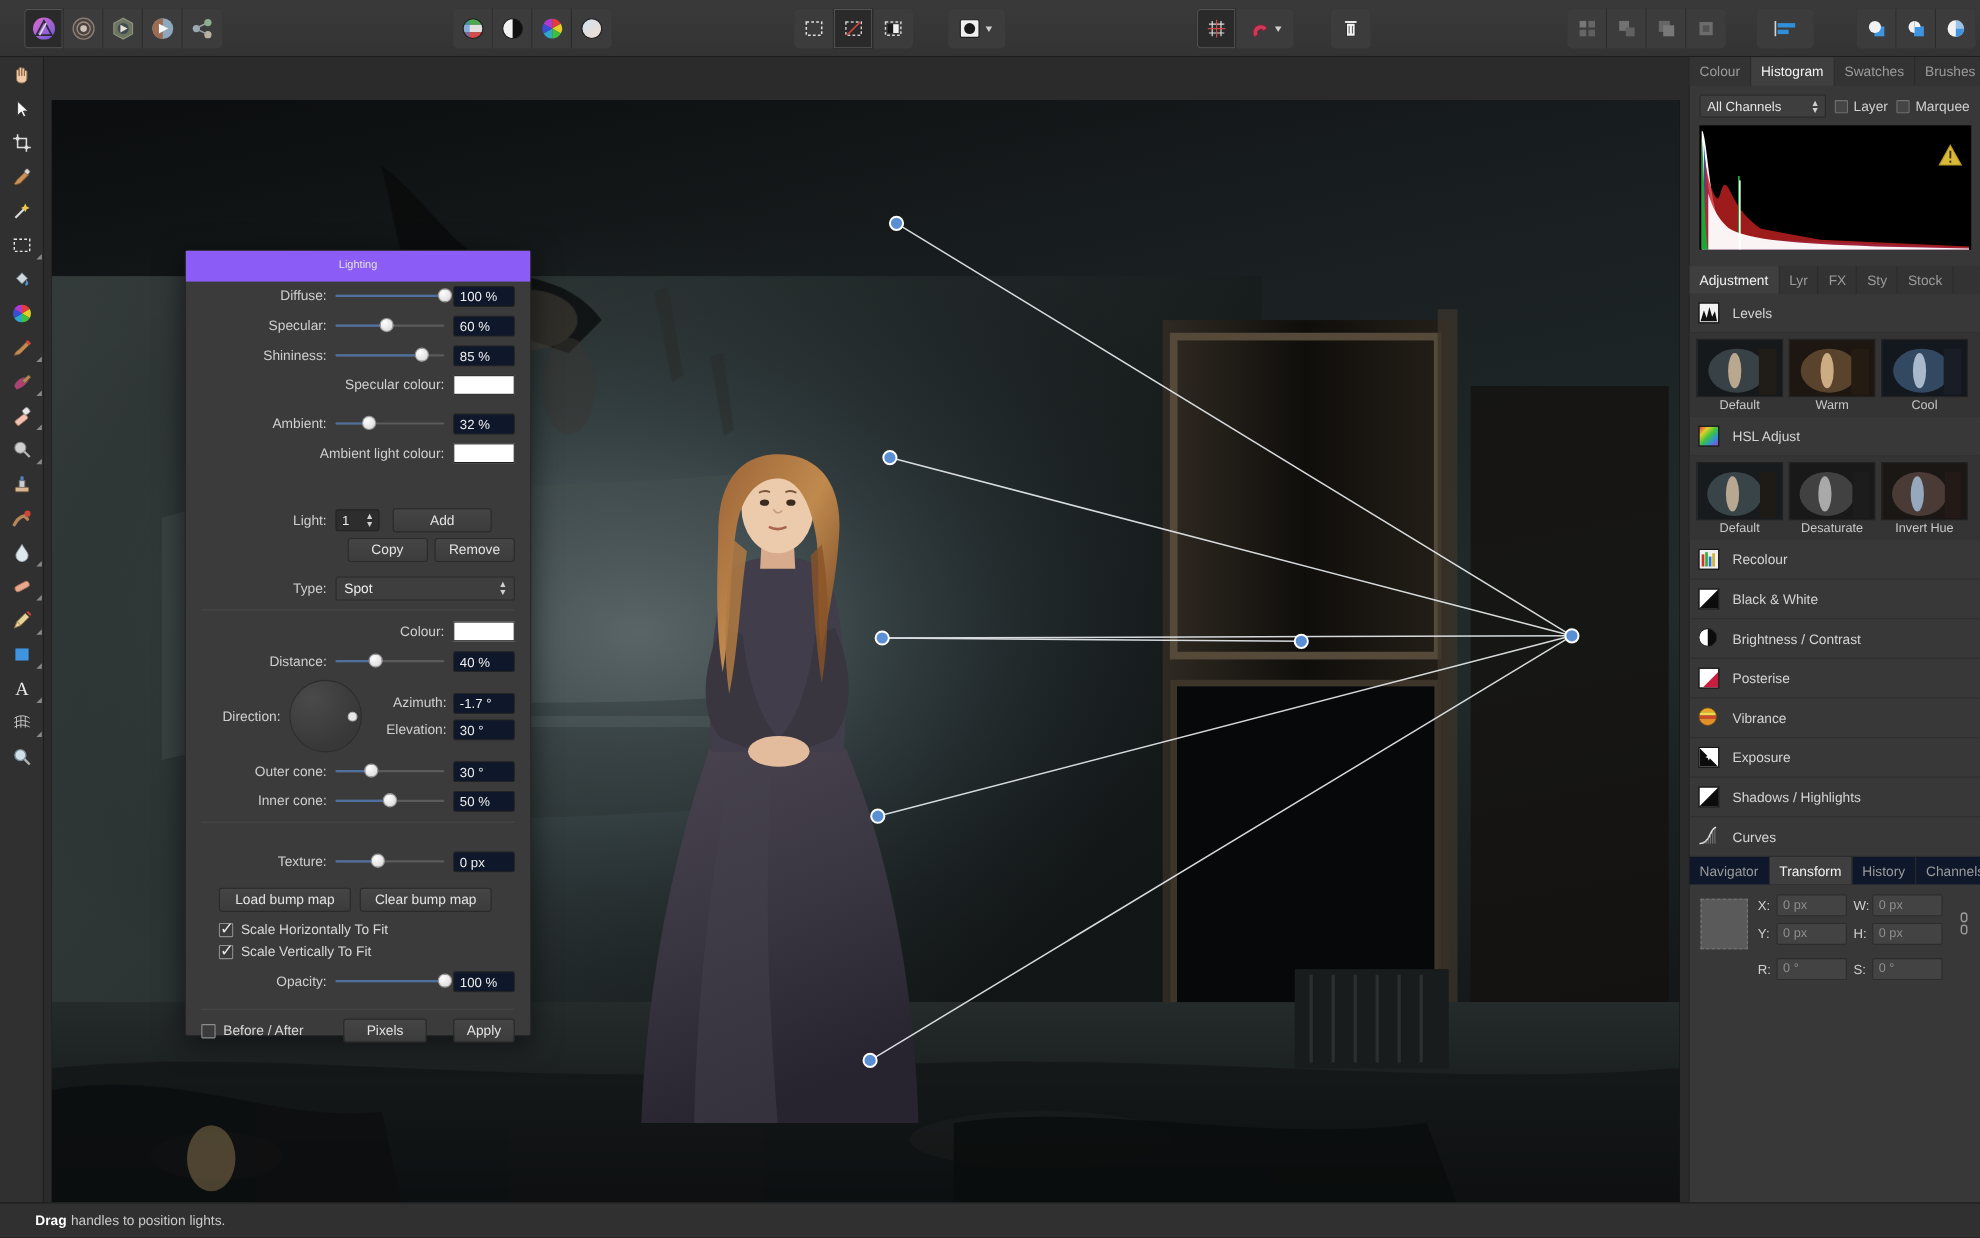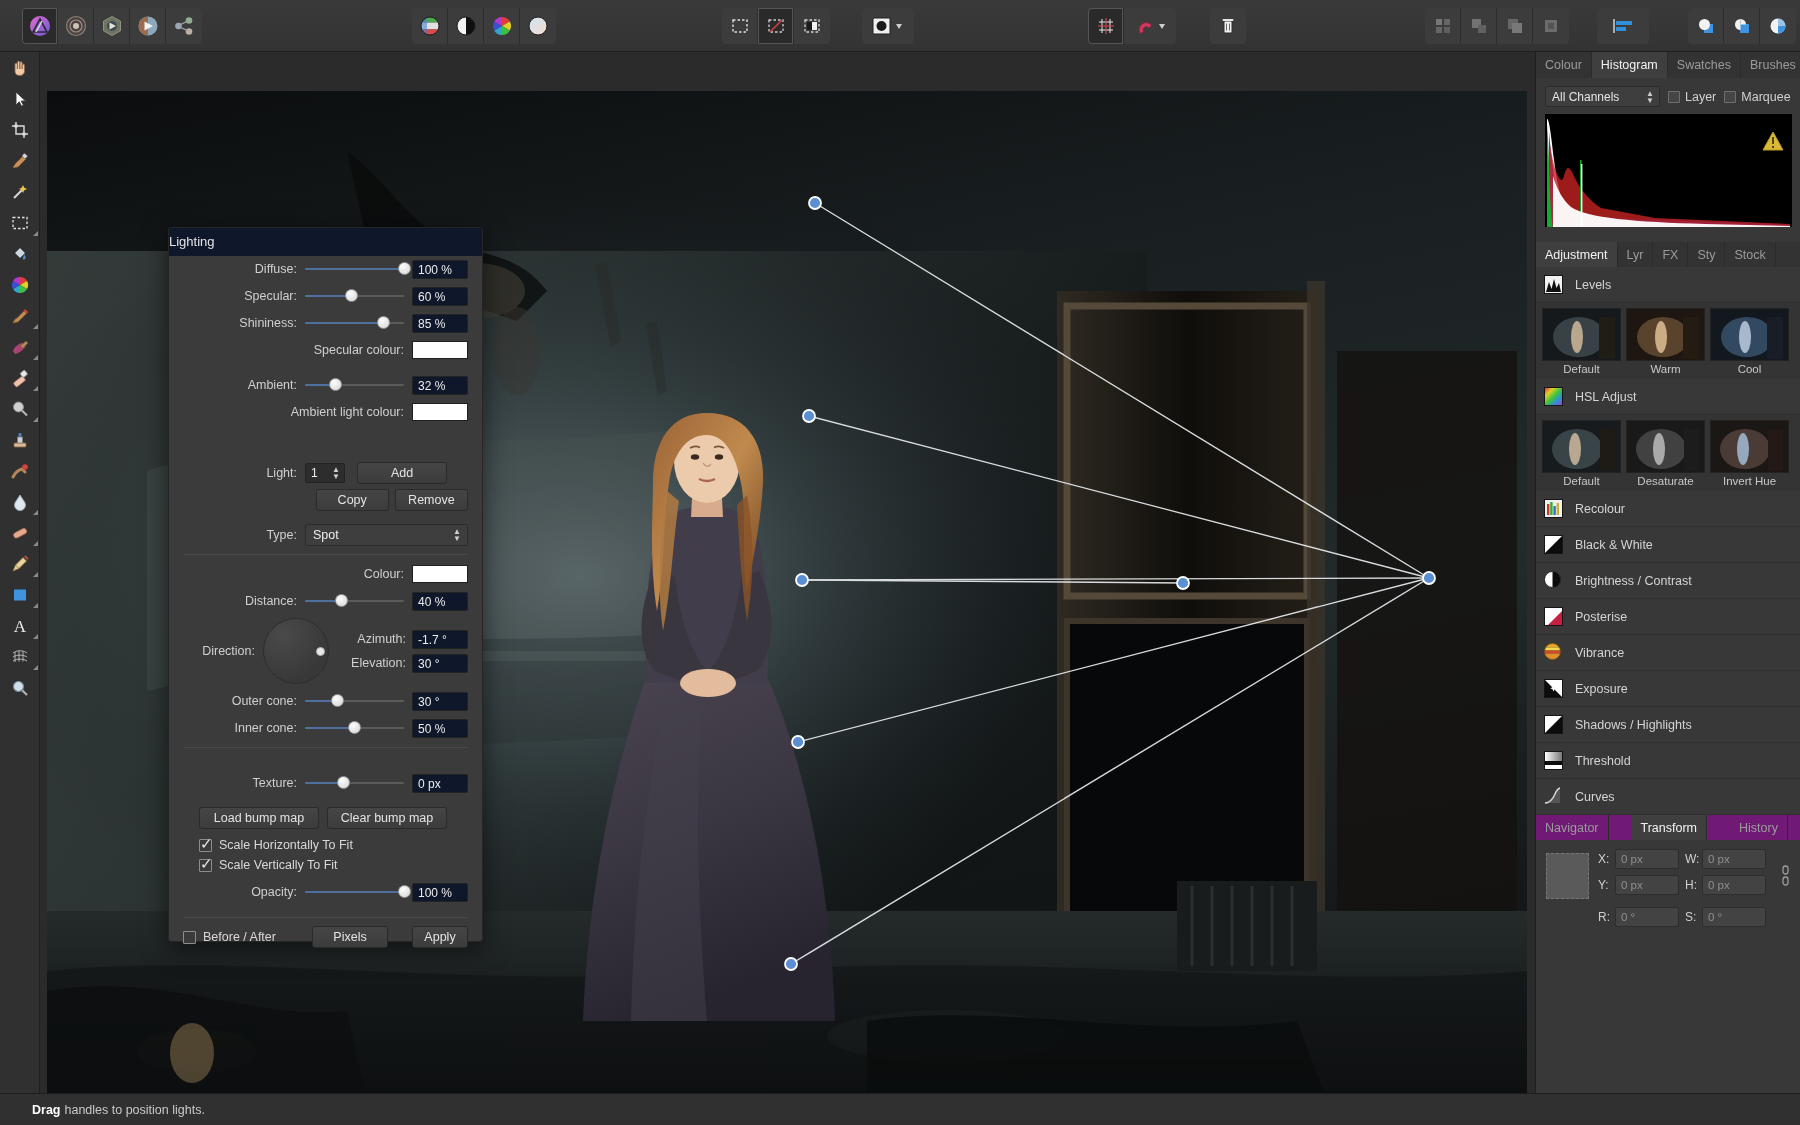--- a/index.html
+++ b/index.html
@@ -53,22 +53,22 @@
   .overlay-svg { position: absolute; left: 0; top: 0; width: 1480px; height: 1010px; }
 
   
   .dialog {
     position: absolute; left: 128px; top: 175px; width: 315px; height: 715px;
     background: #3b3b3b; border: 1px solid #262626;
     box-shadow: 0 6px 26px rgba(0,0,0,.55);
     border-radius: 3px; color: #d8d8d8; font-size: 12.5px;
   }
   .dialog-title {
-    height: 28px; line-height: 28px; text-align: left; font-size: 13px;
-    color: #e2e2e2; background: #0f172a;
+    height: 28px; line-height: 28px; text-align: center; font-size: 10px;
+    color: #e2e2e2; background: #8b5cf6;
   }
   .dlg-body { padding: 0 14px; }
   .row { display: flex; align-items: center; height: 26px; margin-bottom: 1px; margin-left: 42px; }
   .lbl { text-align: right; color: #cfcfcf; white-space: nowrap; font-size: 12.5px; }
   .lbl.w72 { width: 72px; }
   .slider { position: relative; height: 18px; margin: 0 8px; flex: 1; }
   .slider .track-off { position: absolute; top: 8px; left: 0; right: 0; height: 2px; background: #5b5b5b; border-radius: 1px; }
   .slider .track-on { position: absolute; top: 8px; left: 0; height: 2px; background: #4f6f9e; border-radius: 1px; }
   .slider .knob {
     position: absolute; top: 2px; width: 13px; height: 13px; border-radius: 50%;
@@ -153,21 +153,21 @@
   .adj-item {
     display: flex; align-items: center; height: 36px; padding-left: 8px;
     border-bottom: 1px solid #2f2f2f; cursor: pointer;
   }
   .adj-ico { width: 19px; height: 19px; margin-right: 12px; border: 1px solid #151515; flex: none; }
   .presets { display: flex; padding: 5px 6px 4px 6px; gap: 5px; background: #343434; }
   .preset { width: 79px; cursor: pointer; }
   .preset .thumb { width: 79px; height: 53px; border: 1px solid #222; overflow: hidden; position: relative; }
   .preset .cap { text-align: center; font-size: 11.5px; color: #c8c8c8; padding-top: 2px; }
 
-  .bottom-tabs { display: flex; height: 25px; background: #701a75; gap: 23px; }
+  .bottom-tabs { display: flex; height: 25px; background: #0f172a; }
   .xform { padding: 9px 10px; display: flex; align-items: flex-start; gap: 9px; }
   .xf-box {
     width: 46px; height: 46px; background: #5a5a5a; border: 1px dashed #777; margin-top: 4px;
     position: relative;
   }
   .xf-grid { flex: 1; }
   .xf-row { display: flex; align-items: center; margin-bottom: 6px; }
   .xf-lbl { width: 17px; font-size: 12px; color: #d0d0d0; }
   .xf-in {
     width: 64px; height: 20px; background: #434343; border: 1px solid #2d2d2d;
@@ -1127,36 +1127,20 @@
       <div class="adj-item">
         <span class="adj-ico">
           <svg width="17" height="17" viewBox="0 0 17 17">
               <rect width="17" height="17" fill="#fff"></rect>
               <path d="M17 0 L17 17 L0 17 Z" fill="#0c0c0c"></path>
             </svg>
         </span>
         <span>Shadows / Highlights</span>
       </div>
 
-      <div class="adj-item">
-        <span class="adj-ico">
-          <svg width="17" height="17" viewBox="0 0 17 17">
-              <defs>
-                <linearGradient id="th" x1="0" y1="0" x2="1" y2="0">
-                  <stop offset="0" stop-color="#fff"></stop>
-                  <stop offset="1" stop-color="#777"></stop>
-                </linearGradient>
-              </defs>
-              <rect width="17" height="9" fill="url(#th)"></rect>
-              <rect y="9" width="17" height="4" fill="#0c0c0c"></rect>
-              <rect y="13" width="17" height="4" fill="#fff"></rect>
-            </svg>
-        </span>
-        <span>Threshold</span>
-      </div>
 
       <div class="adj-item">
         <span class="adj-ico" style="border:none">
           <svg width="17" height="17" viewBox="0 0 17 17">
               <path d="M1 16 C6 16 9 12 11 7 C12.5 3.5 14 1.5 16 1" fill="none" stroke="#e4e4e4" stroke-width="1.5"></path>
               <g stroke="#9a9a9a" stroke-width=".6">
                 <line x1="3" y1="16" x2="3" y2="14.8"></line>
                 <line x1="5" y1="16" x2="5" y2="13.8"></line>
                 <line x1="7" y1="16" x2="7" y2="12.2"></line>
                 <line x1="9" y1="16" x2="9" y2="9.6"></line>

